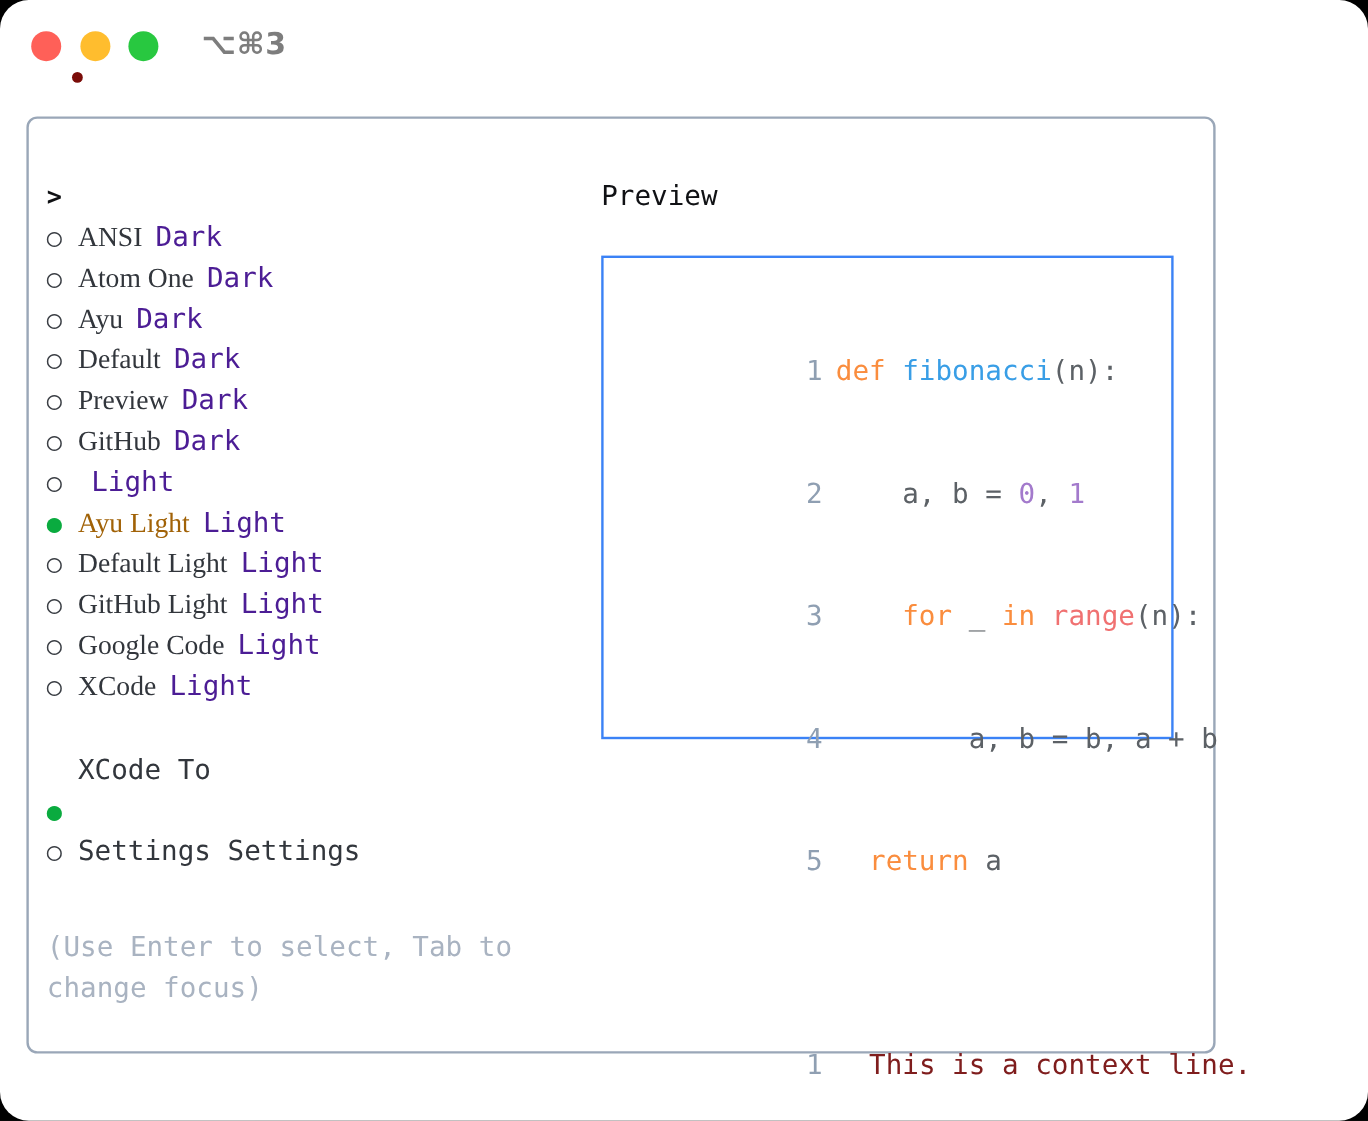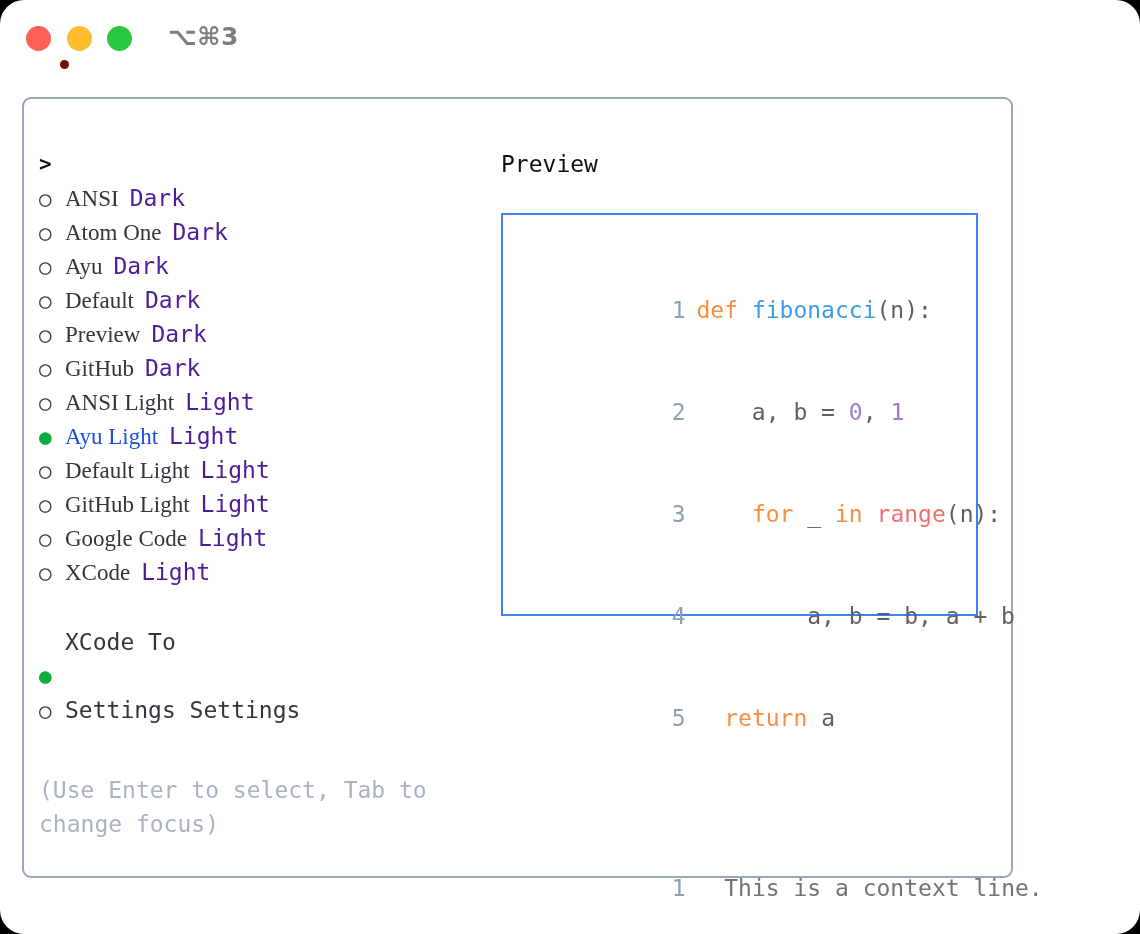--- a/index.html
+++ b/index.html
@@ -102,21 +102,21 @@
   .marker.sel { color: #0aab3f; font-size: 21px; }
   .marker.blank { color: transparent; }
 
   #list-header {
     font-weight: 700;
     color: #101114;
   }
   #list-header .marker { color: #101114; font-weight: 700; }
 
   .theme-name { color: #32363c; font-family: Liberation Serif, serif; }
-  .theme-name.selected { color: #1d4ed8; }
+  .theme-name.selected { color: #a16207; }
   .theme-cat {
     color: #4c1d95;
     margin-left: 11px;
   }
 
   #apply-header {
     margin-top: 36px;
   }
   #apply-header .label { color: #32363c; }
 
@@ -167,21 +167,21 @@
     margin-right: 11px;
   }
   .blank-line { height: 34px; }
 
   .tok-kw   { color: #fa8d3e; }
   .tok-fn   { color: #399ee6; }
   .tok-num  { color: #a37acc; }
   .tok-call { color: #f07171; margin-top: 24px; }
   .tok-plain{ color: #5c6166; }
 
-  .diff-ctx { color: #737373; }
+  .diff-ctx { color: #7f1d1d; }
 </style>
 </head>
 <body>
 
 <div id="window">
 
   <div id="titlebar">
     <div class="light" id="light-close">
       <div id="rec-dot"></div>
     </div>
@@ -218,21 +218,21 @@
 
         <div class="row">
           <span class="marker">○</span><span class="theme-name">Preview</span><span class="theme-cat">Dark</span>
         </div>
 
         <div class="row">
           <span class="marker">○</span><span class="theme-name">GitHub</span><span class="theme-cat">Dark</span>
         </div>
 
         <div class="row">
-          <span class="marker">○</span><span class="theme-name">ANSI Light</span><span class="theme-cat">Light</span>
+          <span class="marker">○</span><span class="theme-cat">Light</span>
         </div>
 
         <div class="row">
           <span class="marker sel">●</span><span class="theme-name selected">Ayu Light</span><span class="theme-cat">Light</span>
         </div>
 
         <div class="row">
           <span class="marker">○</span><span class="theme-name">Default Light</span><span class="theme-cat">Light</span>
         </div>
 

